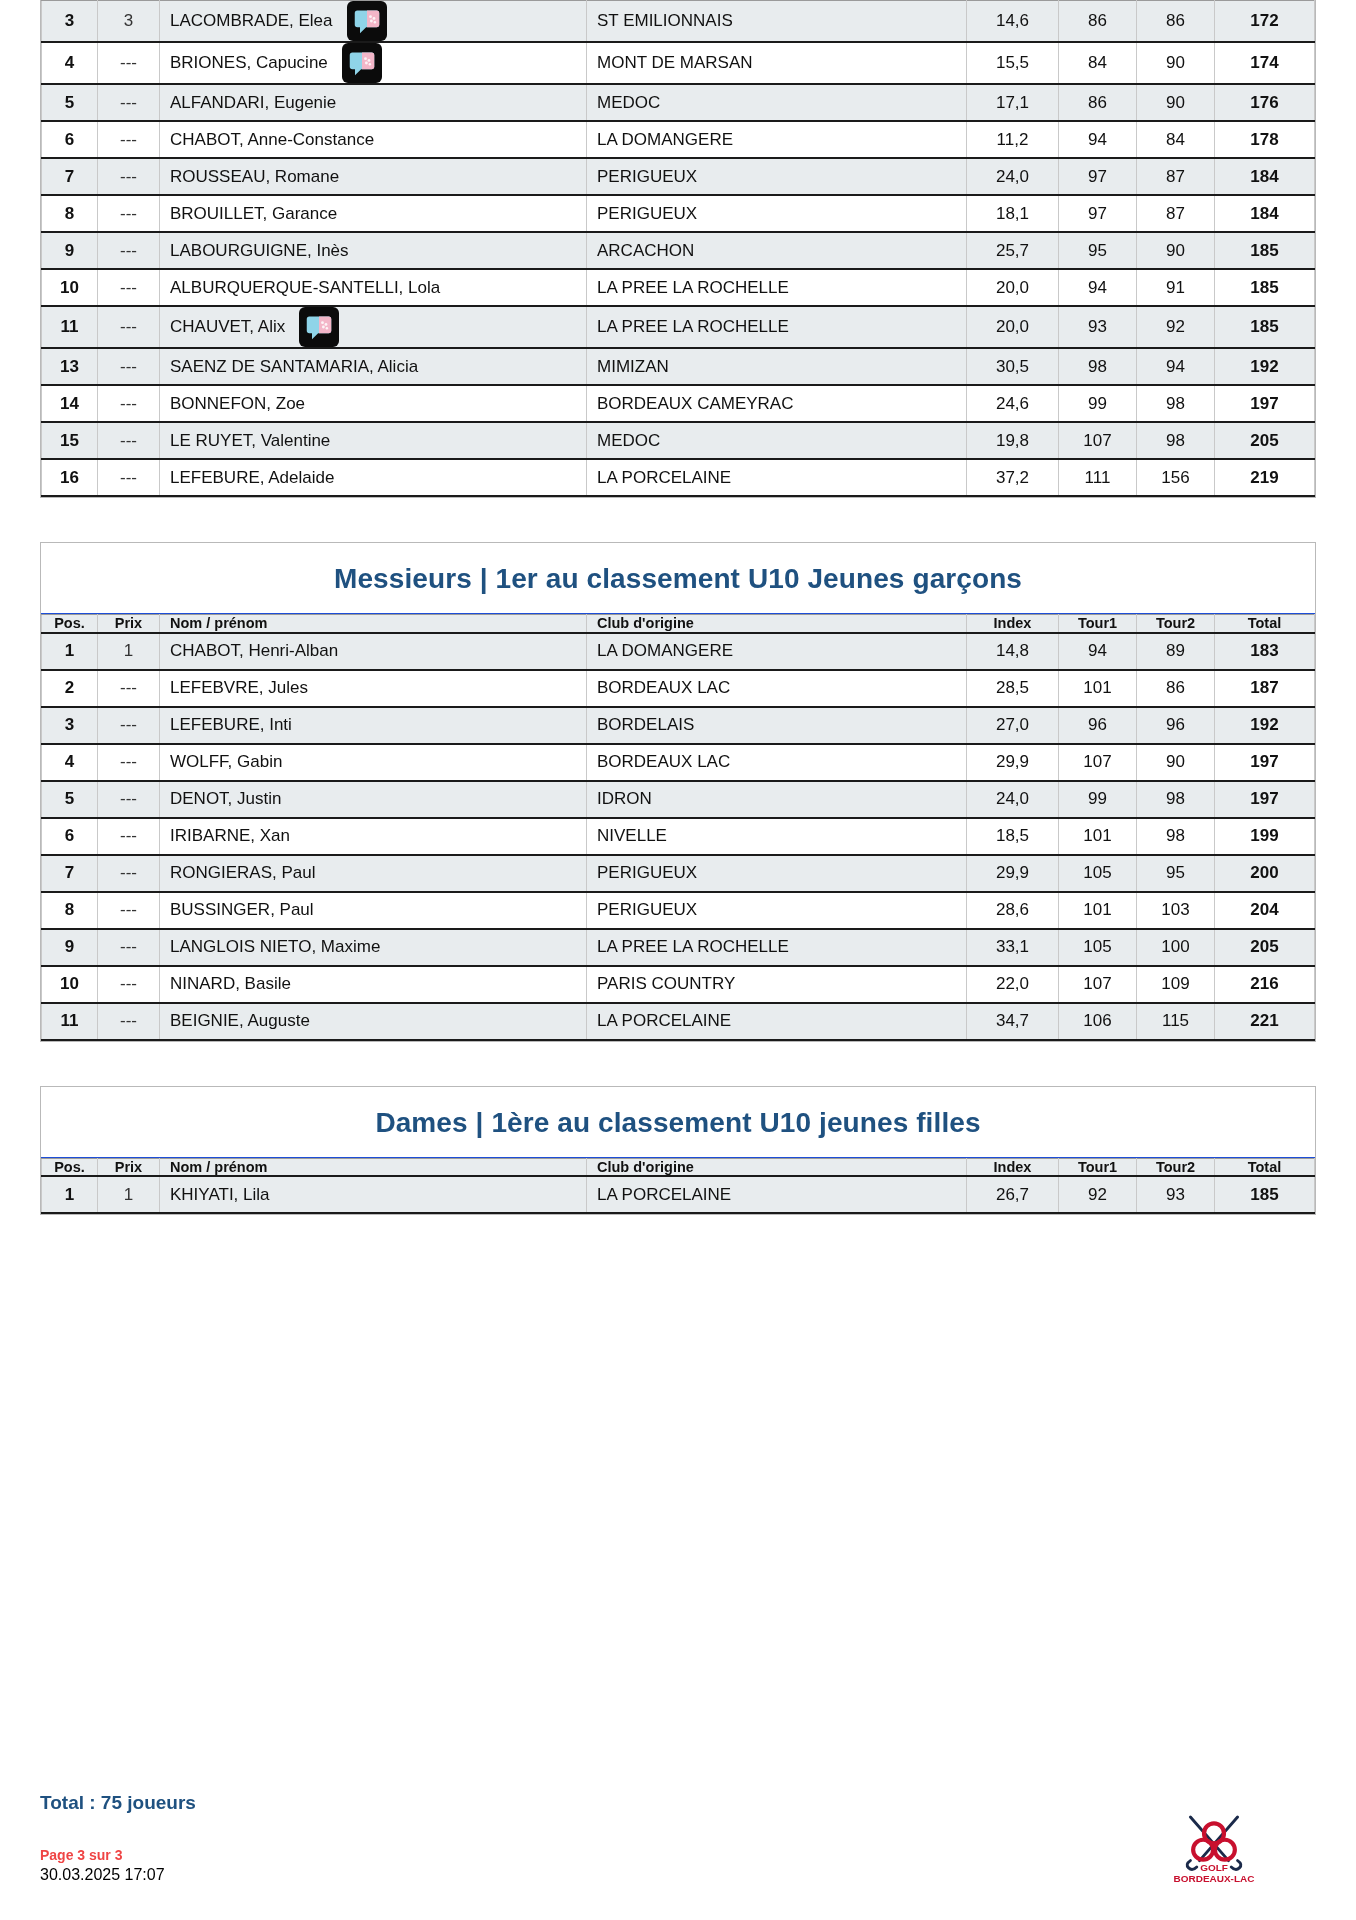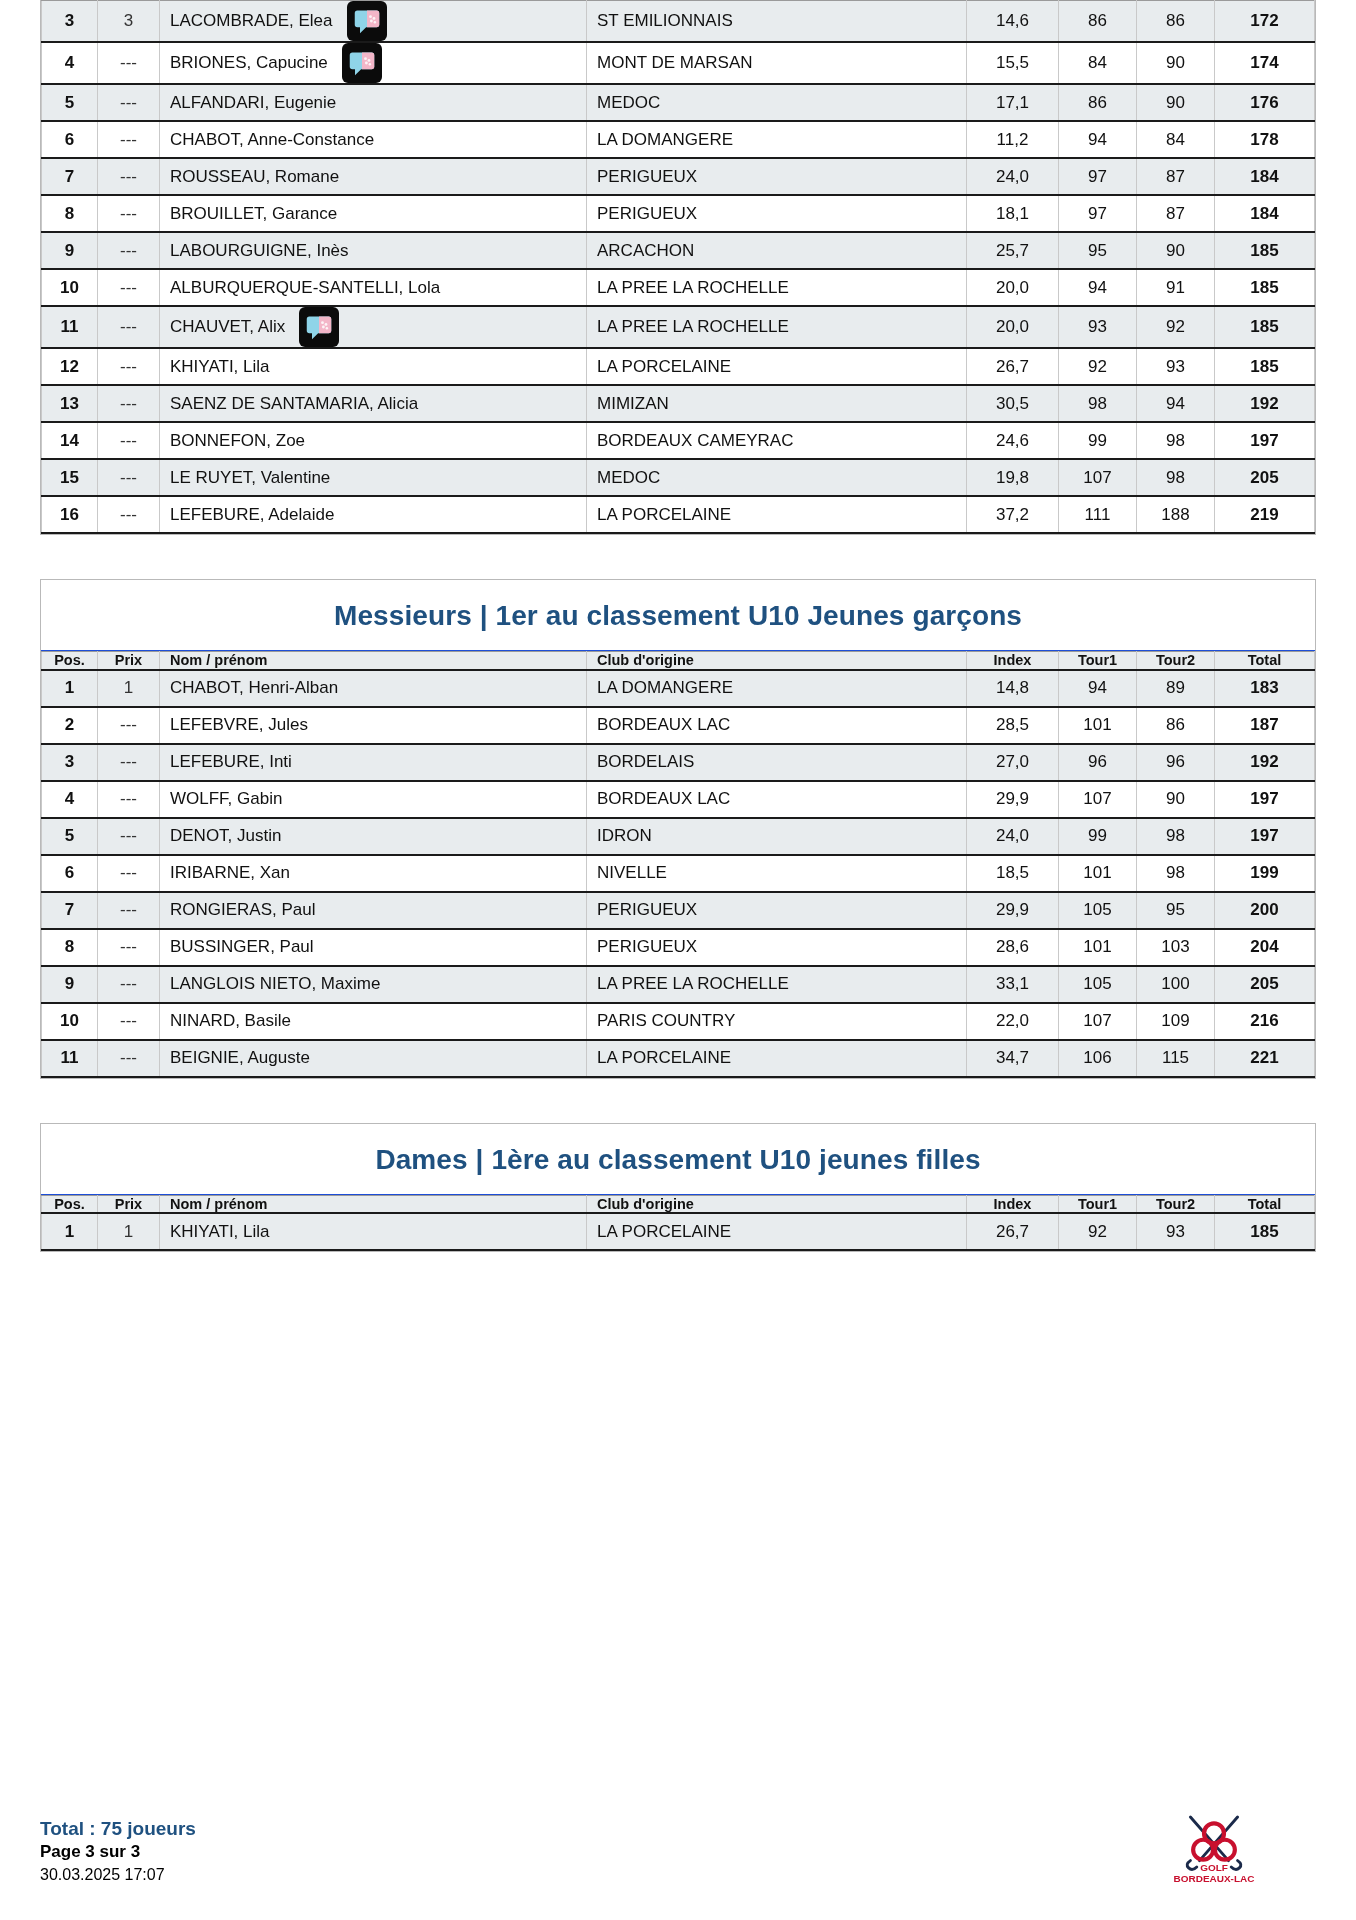--- a/index.html
+++ b/index.html
@@ -120,23 +120,24 @@
     align-items: flex-end;
     justify-content: space-between;
   }
   .footer-left { line-height: 1.35; }
   .f-total {
     color: #1f5180;
     font-weight: bold;
     font-size: 19px;
   }
   .f-page {
-    color: #000000;
+    color: #ef4444;
     font-weight: bold;
-    font-size: 17px;
+    font-size: 14px;
+    margin-top: 30px;
   }
   .f-date {
     color: #000000;
     font-size: 16px;
   }
   .logo {
     width: 92px;
     height: 78px;
     margin-right: 56px;
     display: flex;
@@ -308,34 +309,20 @@
                     </svg>
                   </span>
                 </span>
               </td>
               <td class="c-club">LA PREE LA ROCHELLE</td>
               <td class="c-index">20,0</td>
               <td class="c-t1">93</td>
               <td class="c-t2">92</td>
               <td class="c-tot">185</td>
             </tr>
-            <tr class="plain">
-              <td class="c-pos">12</td>
-              <td class="c-prix">---</td>
-              <td class="c-nom">
-                <span class="name-cell">
-                  <span class="nm">KHIYATI, Lila</span>
-                </span>
-              </td>
-              <td class="c-club">LA PORCELAINE</td>
-              <td class="c-index">26,7</td>
-              <td class="c-t1">92</td>
-              <td class="c-t2">93</td>
-              <td class="c-tot">185</td>
-            </tr>
             <tr class="alt">
               <td class="c-pos">13</td>
               <td class="c-prix">---</td>
               <td class="c-nom">
                 <span class="name-cell">
                   <span class="nm">SAENZ DE SANTAMARIA, Alicia</span>
                 </span>
               </td>
               <td class="c-club">MIMIZAN</td>
               <td class="c-index">30,5</td>
@@ -375,21 +362,21 @@
               <td class="c-pos">16</td>
               <td class="c-prix">---</td>
               <td class="c-nom">
                 <span class="name-cell">
                   <span class="nm">LEFEBURE, Adelaide</span>
                 </span>
               </td>
               <td class="c-club">LA PORCELAINE</td>
               <td class="c-index">37,2</td>
               <td class="c-t1">111</td>
-              <td class="c-t2">188</td>
+              <td class="c-t2">156</td>
               <td class="c-tot">219</td>
             </tr>
           </tbody>
         </table>
       </div>
       <div class="tbl-block">
         <div class="tbl-title">Messieurs | 1er au classement U10 Jeunes garçons</div>
         <table class="rt">
           <thead>
             <tr>

